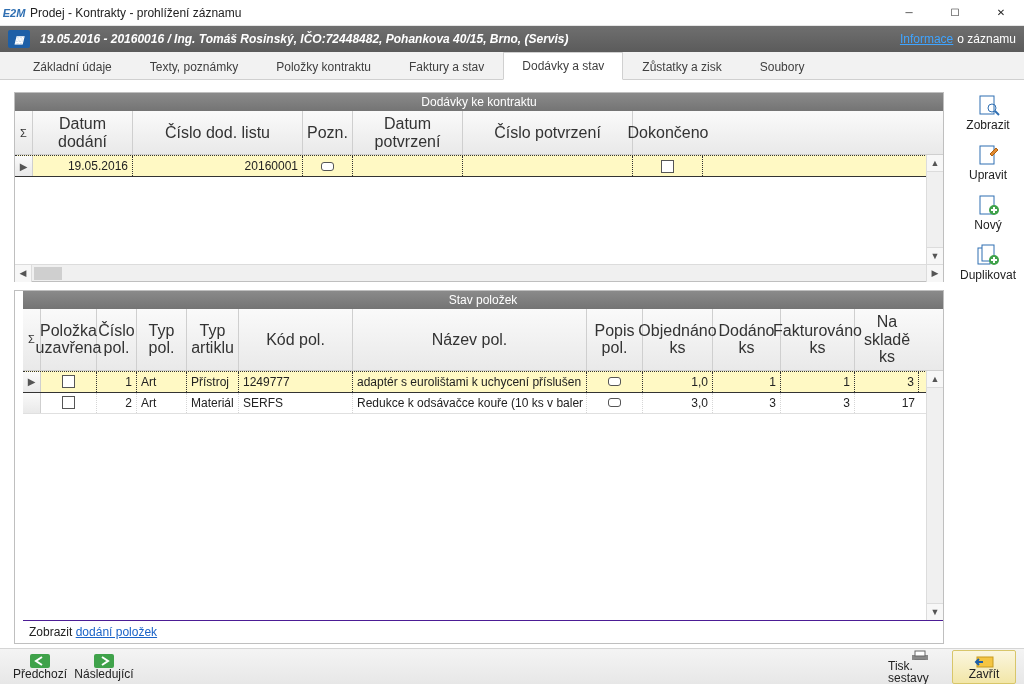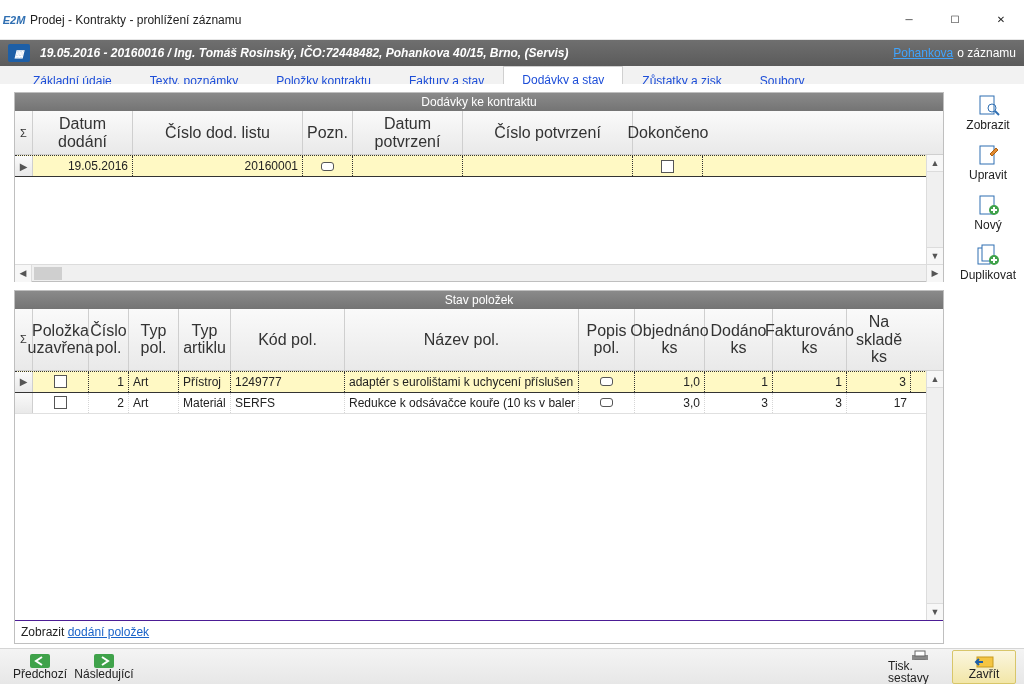--- a/index.html
+++ b/index.html
@@ -9,21 +9,21 @@
     background: #fff;
     color: #222;
     user-select: none;
     width:1024px; height:684px; overflow:hidden; position:relative;
     box-sizing:border-box;
   }
   * { box-sizing:border-box; }
 
   
   .titlebar {
-    height: 40px; display:flex; align-items:center;
+    height: 26px; display:flex; align-items:center;
     background:#fff; border-bottom:1px solid #e6e6e6;
   }
   .titlebar .app-icon {
     width:28px; display:flex; align-items:center; justify-content:center;
     color:#2f6fb2; font-weight:bold; font-size:11px; font-style:italic;
   }
   .titlebar .title { flex:1; padding-left:2px; font-size:12px; }
   .win-btn {
     width:46px; height:30px; display:flex; align-items:center; justify-content:center;
     font-family: "Segoe UI Symbol", sans-serif; font-size:10px; color:#222;
@@ -43,21 +43,21 @@
   .header-strip .spacer { flex:1; }
   .header-strip .info-link { color:#3fa4ff; text-decoration:underline; font-weight:normal; font-style:normal; cursor:pointer; }
   .header-strip .info-suffix { font-weight:normal; font-style:normal; margin-left:4px; }
 
   
   .tabs {
     height:28px; display:flex; align-items:flex-end;
     background:#f2f2f2; padding-left:14px; border-bottom:1px solid #d0d0d0;
   }
   .tab {
-    padding:6px 18px 6px 18px; font-size:12px; color:#1d4ed8; cursor:pointer;
+    padding:6px 18px 6px 18px; font-size:12px; color:#404040; cursor:pointer;
     border:1px solid transparent; border-bottom:none; position:relative; top:1px;
   }
   .tab.active {
     background:#fff; border-color:#d0d0d0; border-bottom:1px solid #fff;
   }
 
   
   .main-wrap {
     position:absolute; left:0; right:0; top:84px; bottom:36px;
     display:flex; background:#fff;
@@ -177,21 +177,21 @@
   <div class="title">Prodej - Kontrakty - prohlížení záznamu</div>
   <div class="win-btn">─</div>
   <div class="win-btn">☐</div>
   <div class="win-btn">✕</div>
 </div>
 
 <div class="header-strip">
   <div class="hicon">▦</div>
   <span>19.05.2016 - 20160016 / Ing. Tomáš Rosinský, IČO:72448482, Pohankova 40/15, Brno, (Servis)</span>
   <span class="spacer"></span>
-  <span class="info-link">Pohankova</span>
+  <span class="info-link">Informace</span>
   <span class="info-suffix">o záznamu</span>
 </div>
 
 <div class="tabs">
   <div class="tab">Základní údaje</div>
   <div class="tab">Texty, poznámky</div>
   <div class="tab">Položky kontraktu</div>
   <div class="tab">Faktury a stav</div>
   <div class="tab active">Dodávky a stav</div>
   <div class="tab">Zůstatky a zisk</div>
@@ -233,21 +233,21 @@
           <div class="arrow down">▼</div>
         </div>
       </div>
       <div class="hscroll">
         <div class="arrow">◀</div>
         <div class="thumb"></div>
         <div class="arrow right">▶</div>
       </div>
     </div>
 
-    <div class="panel g2" style="flex:1; min-height:0;">
+    <div class="panel g2" style="flex:1; min-height:0;padding-left:8px;">
       <div class="panel-title">Stav položek</div>
 
       <div class="grid-head-row">
         <div class="cell-h sigma">Σ</div>
         <div class="cell-h c-closed">Položka uzavřena</div>
         <div class="cell-h c-polno">Číslo pol.</div>
         <div class="cell-h c-typpol">Typ pol.</div>
         <div class="cell-h c-typart">Typ artiklu</div>
         <div class="cell-h c-kod">Kód pol.</div>
         <div class="cell-h c-name">Název pol.</div>

